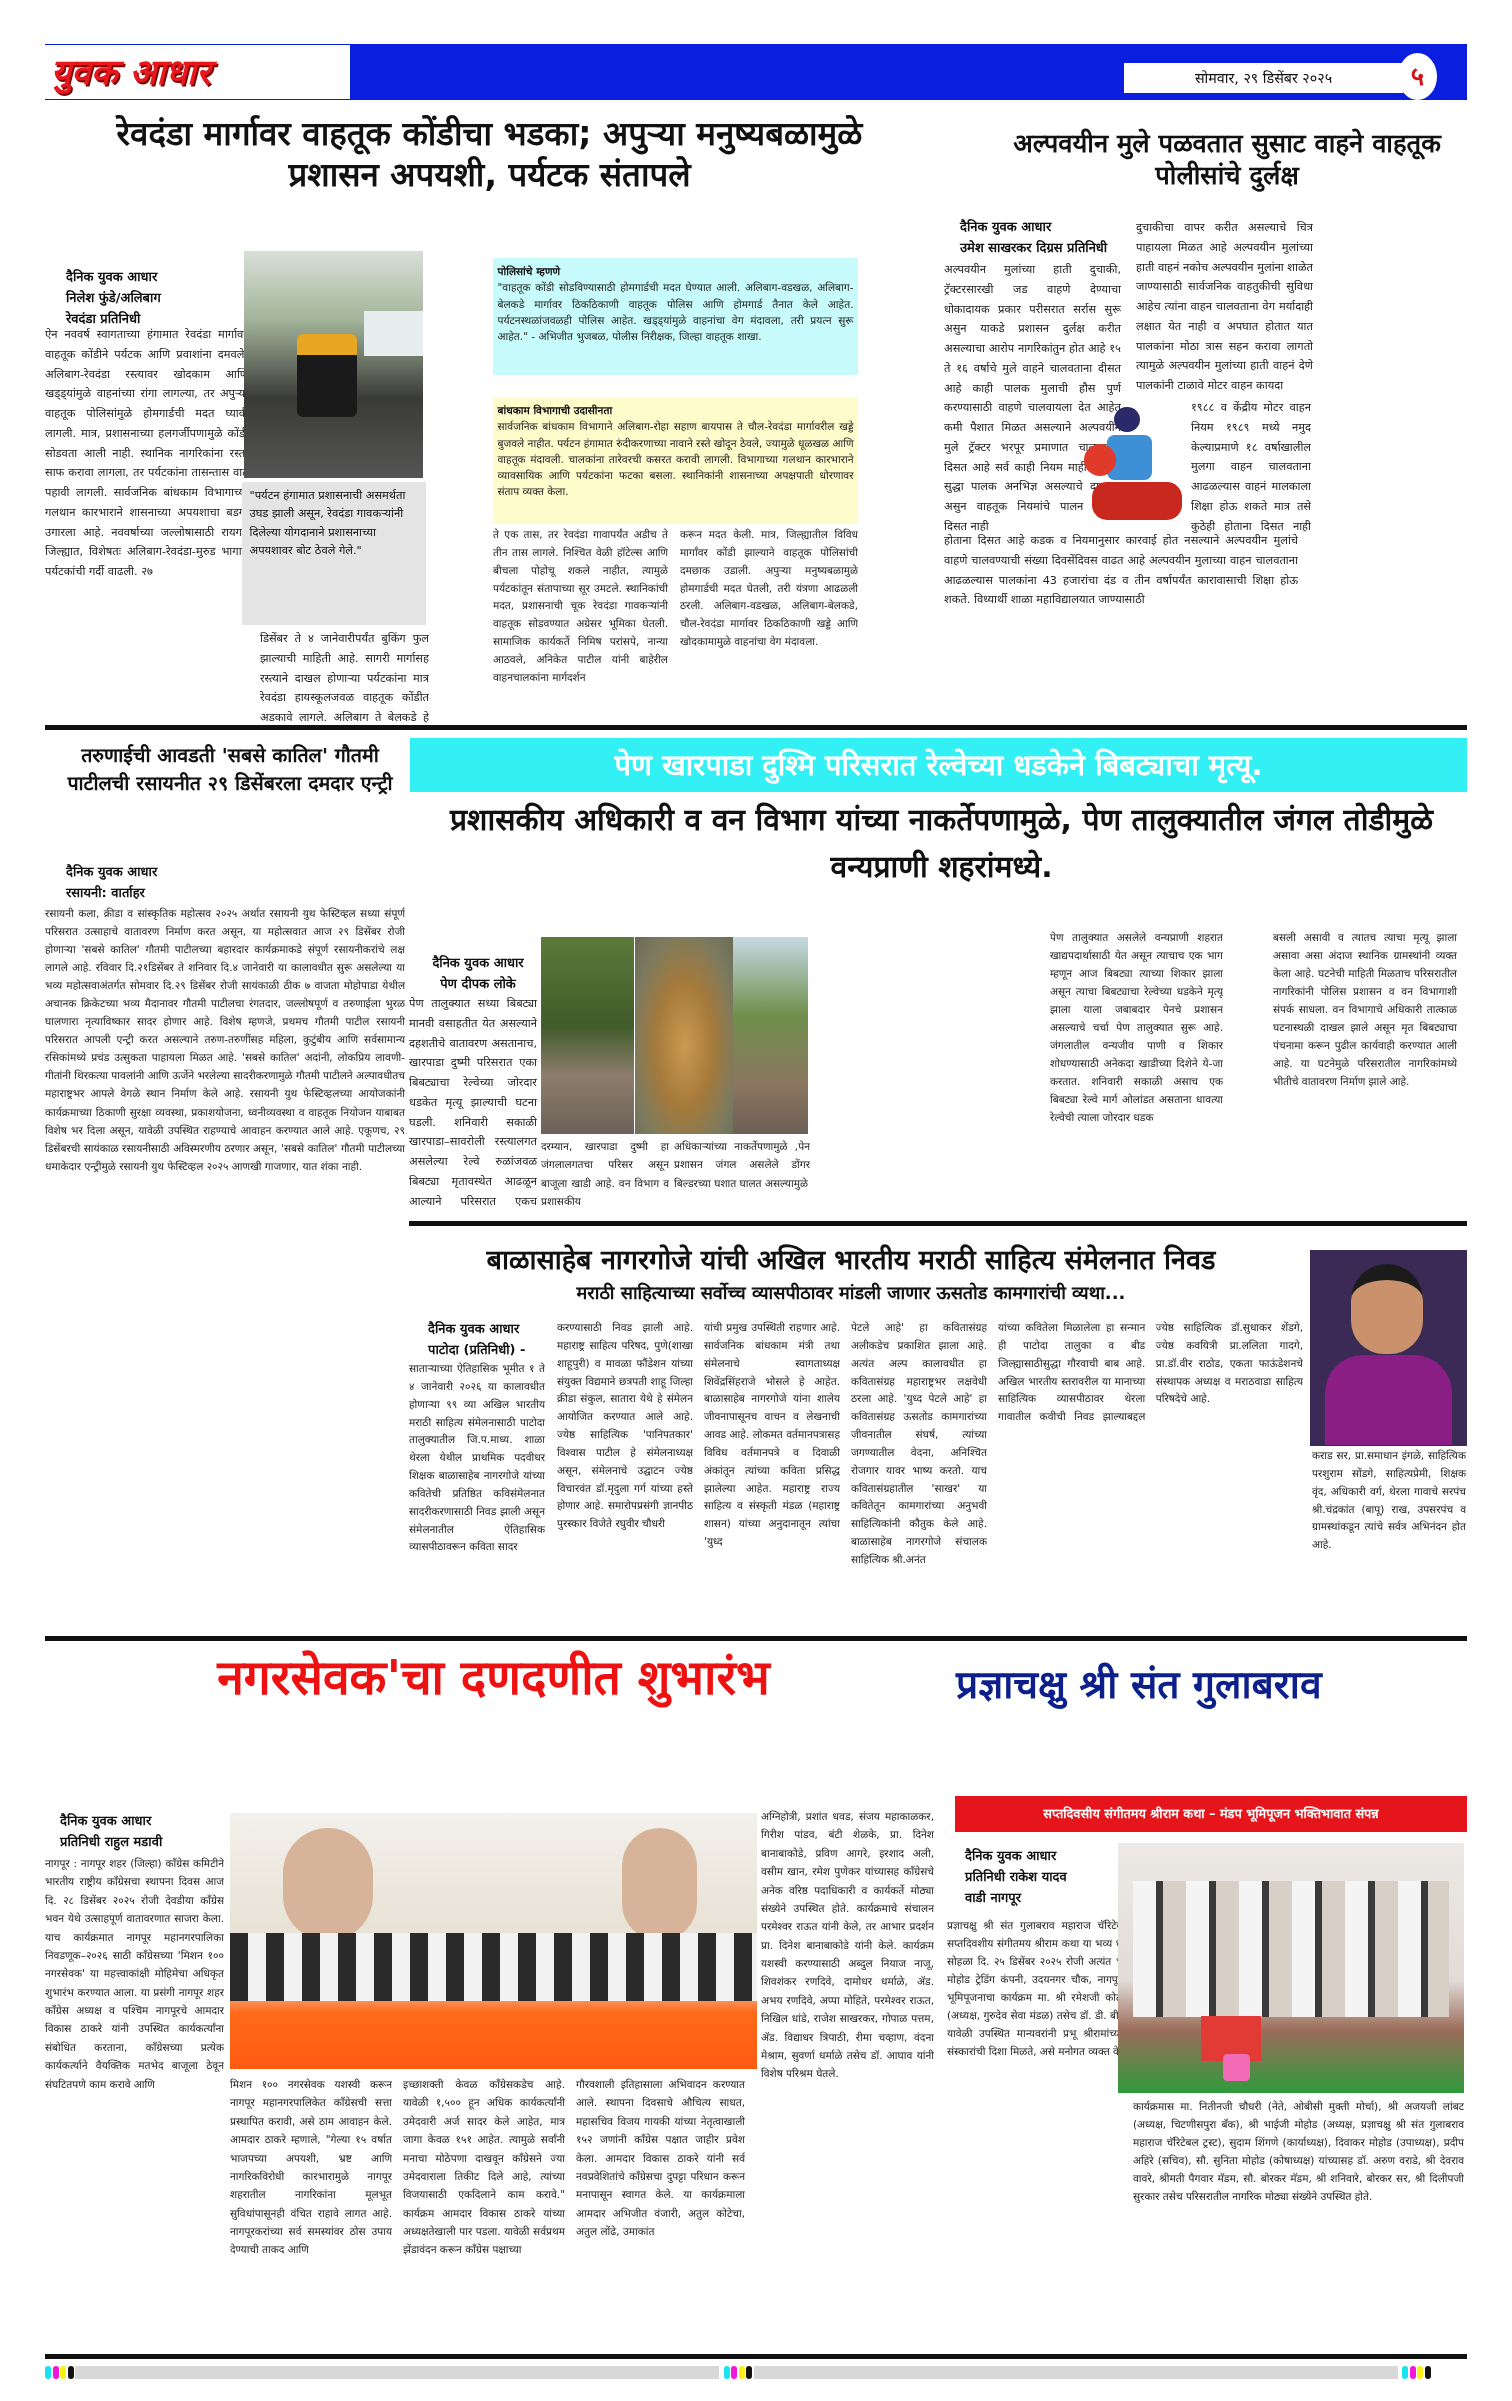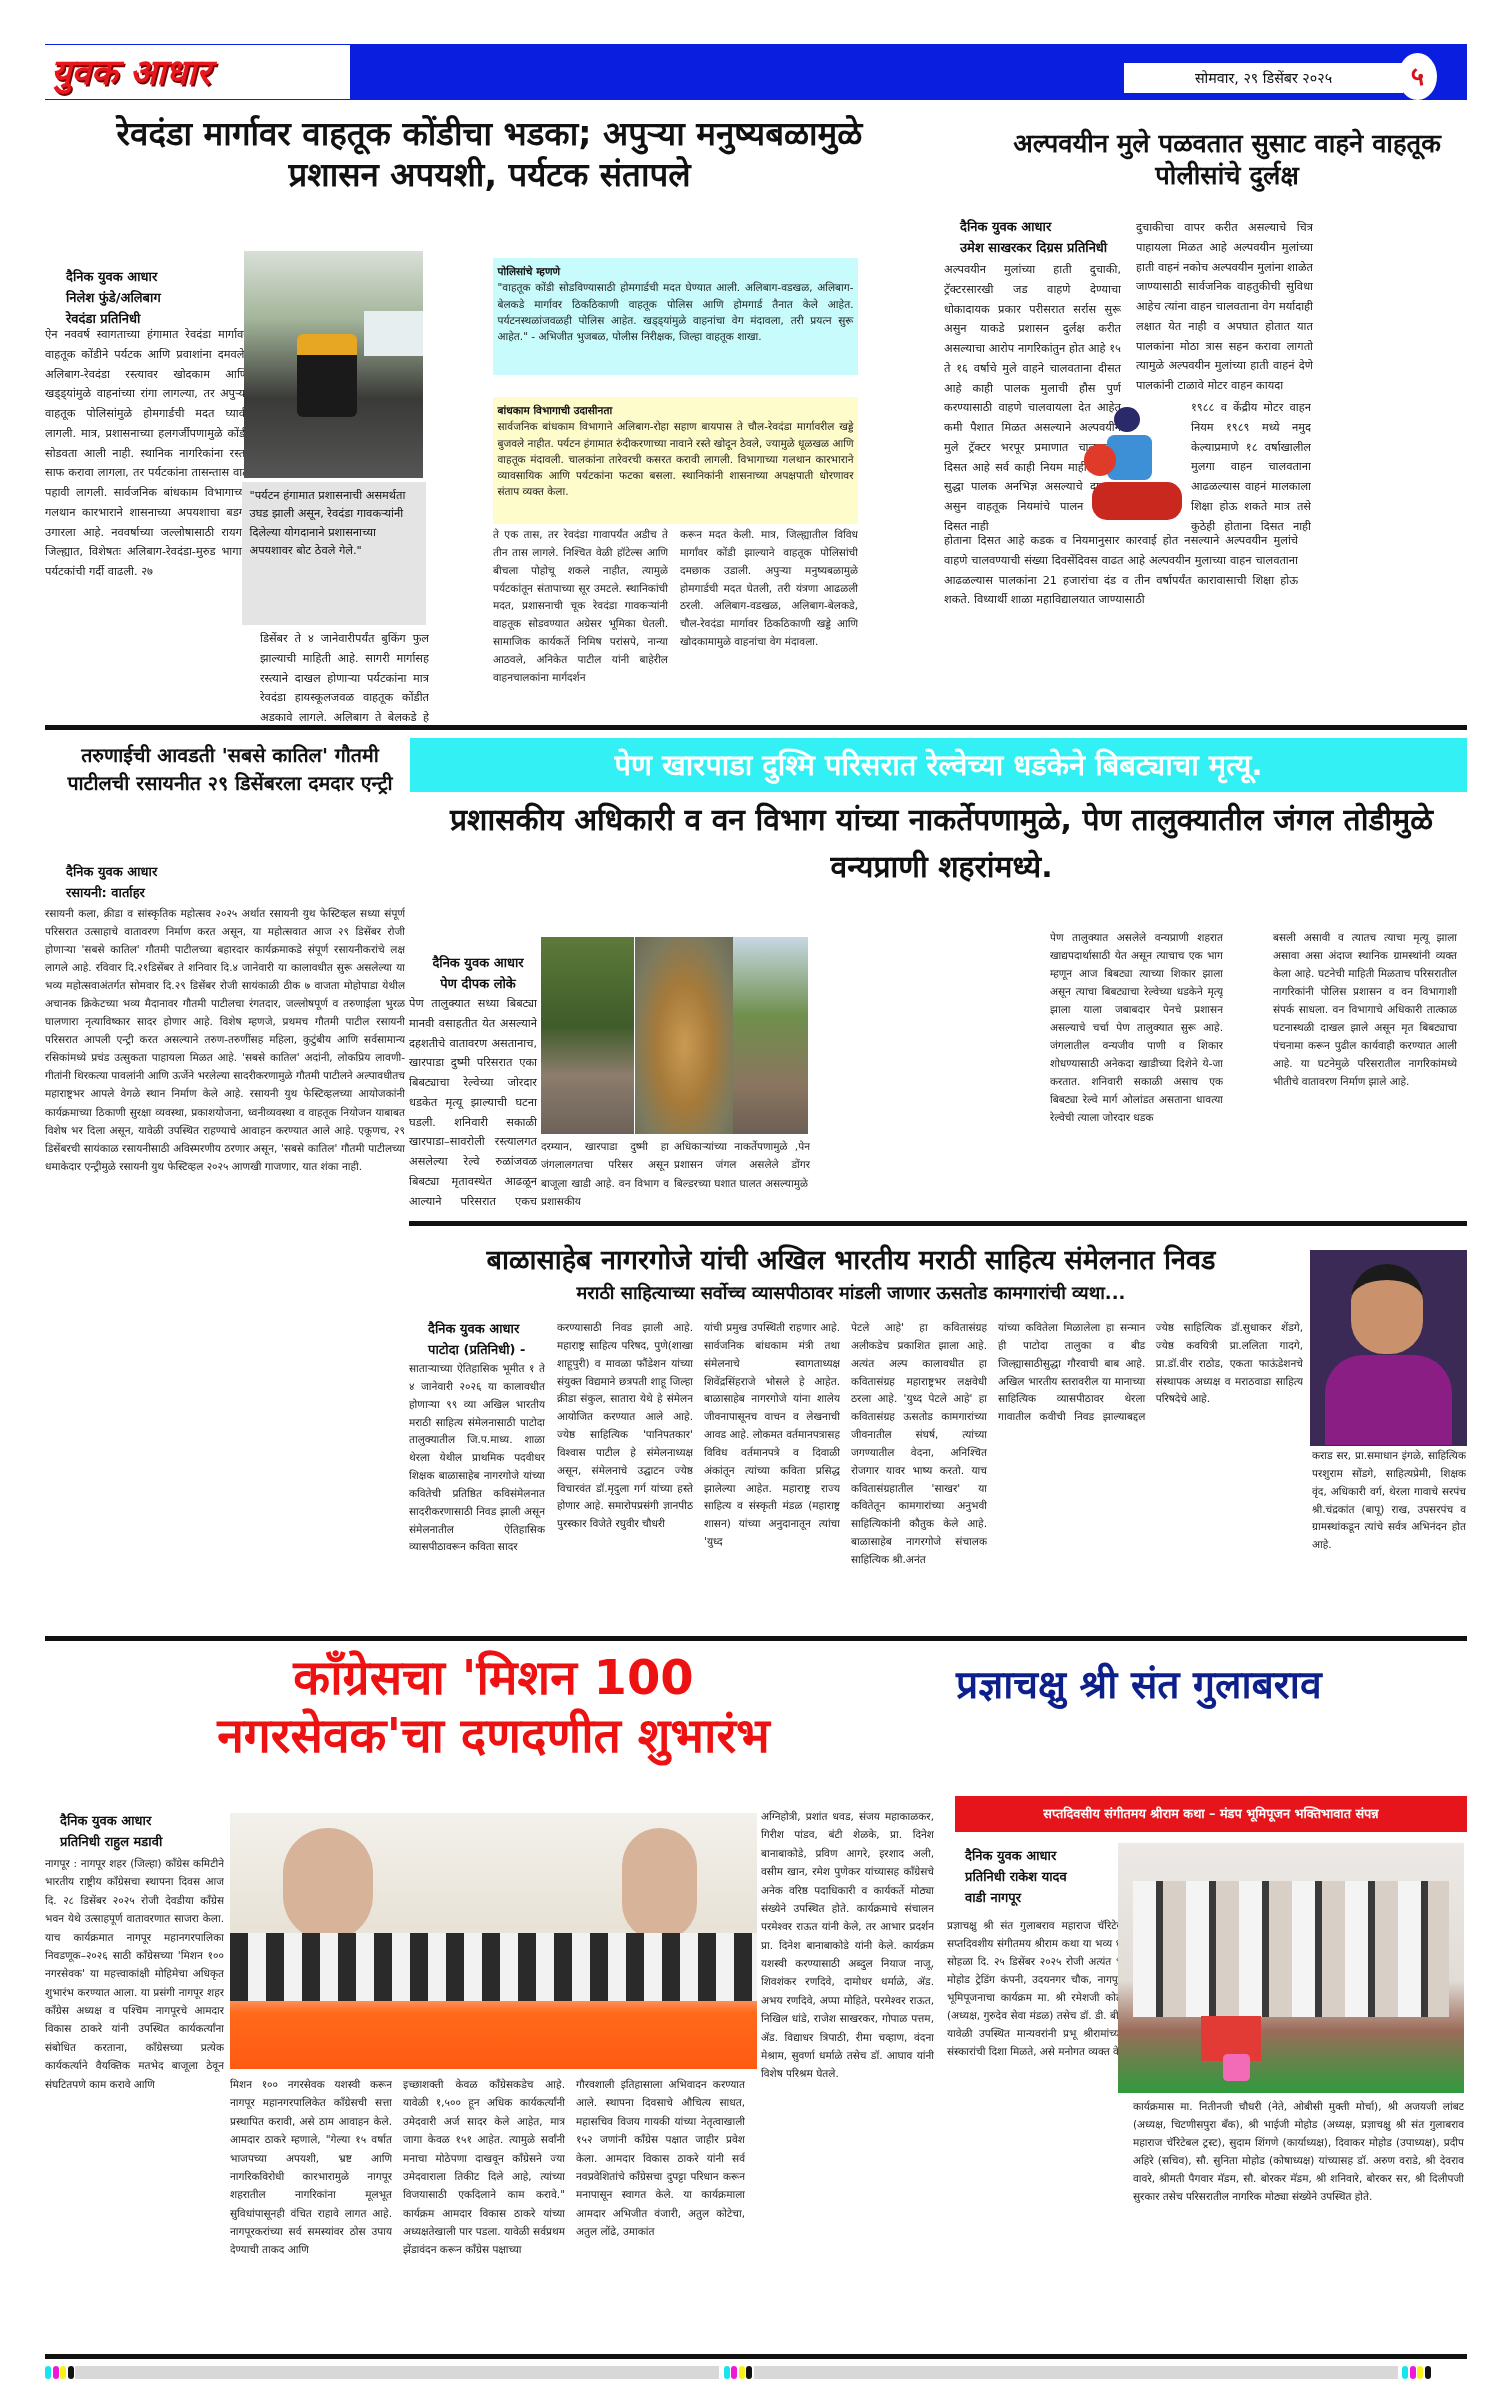--- a/index.html
+++ b/index.html
@@ -53,21 +53,21 @@
 </div>
 <div class="abs body" style="left:493px;top:526px;width:175px;height:200px;overflow:hidden;font-size:10.5px;line-height:1.7">ते एक तास, तर रेवदंडा गावापर्यंत अडीच ते तीन तास लागले. निश्चित वेळी हॉटेल्स आणि बीचला पोहोचू शकले नाहीत, त्यामुळे पर्यटकांतून संतापाच्या सूर उमटले. स्थानिकांची मदत, प्रशासनाची चूक रेवदंडा गावकऱ्यांनी वाहतूक सोडवण्यात अग्रेसर भूमिका घेतली. सामाजिक कार्यकर्ते निमिष परांसपे, नान्या आठवले, अनिकेत पाटील यांनी बाहेरील वाहनचालकांना मार्गदर्शन</div>
 <div class="abs body" style="left:680px;top:526px;width:178px;height:200px;overflow:hidden;font-size:10.5px;line-height:1.7">करून मदत केली. मात्र, जिल्ह्यातील विविध मार्गांवर कोंडी झाल्याने वाहतूक पोलिसांची दमछाक उडाली. अपुऱ्या मनुष्यबळामुळे होमगार्डची मदत घेतली, तरी यंत्रणा आढळली ठरली. अलिबाग-वडखळ, अलिबाग-बेलकडे, चौल-रेवदंडा मार्गावर ठिकठिकाणी खड्डे आणि खोदकामामुळे वाहनांचा वेग मंदावला.</div>
 
 <div class="abs h-black" style="left:971px;top:128px;width:512px;font-size:25.6px">अल्पवयीन मुले पळवतात सुसाट वाहने वाहतूक पोलीसांचे दुर्लक्ष</div>
 <div class="abs" style="left:960px;top:217px;width:226px">
   <div class="byline">दैनिक युवक आधार</div>
   <div class="byline">उमेश साखरकर  दिग्रस प्रतिनिधी</div>
 </div>
 <div class="abs body" style="left:944px;top:260px;width:177px;height:271px;overflow:hidden">अल्पवयीन मुलांच्या हाती दुचाकी, ट्रॅक्टरसारखी जड वाहणे देण्याचा धोकादायक प्रकार परीसरात सर्रास सुरू असुन याकडे प्रशासन दुर्लक्ष करीत असल्याचा आरोप नागरिकांतुन होत आहे १५ ते १६ वर्षाचे मुले वाहने चालवताना दीसत आहे काही पालक मुलाची हौस पुर्ण करण्यासाठी वाहणे चालवायला देत आहेत कमी पैशात मिळत असल्याने अल्पवयीन मुले ट्रॅक्टर भरपूर प्रमाणात चालवताना दिसत आहे सर्व काही नियम माहीत असुन सुद्धा पालक अनभिज्ञ असल्याचे दाखवत असुन वाहतूक नियमांचे पालन होताना दिसत नाही</div>
-<div class="abs body" style="left:944px;top:531px;width:354px;height:192px;overflow:hidden">होताना दिसत आहे कडक व नियमानुसार कारवाई होत नसल्याने अल्पवयीन मुलांचे वाहणे चालवण्याची संख्या दिवसेंदिवस वाढत आहे अल्पवयीन मुलाच्या वाहन चालवताना आढळल्यास पालकांना 21 हजारांचा दंड व तीन वर्षापर्यंत कारावासाची शिक्षा होऊ शकते. विध्यार्थी शाळा महाविद्यालयात जाण्यासाठी</div>
+<div class="abs body" style="left:944px;top:531px;width:354px;height:192px;overflow:hidden">होताना दिसत आहे कडक व नियमानुसार कारवाई होत नसल्याने अल्पवयीन मुलांचे वाहणे चालवण्याची संख्या दिवसेंदिवस वाढत आहे अल्पवयीन मुलाच्या वाहन चालवताना आढळल्यास पालकांना 43 हजारांचा दंड व तीन वर्षापर्यंत कारावासाची शिक्षा होऊ शकते. विध्यार्थी शाळा महाविद्यालयात जाण्यासाठी</div>
 <div class="abs body" style="left:1136px;top:218px;width:177px;height:173px;overflow:hidden">दुचाकीचा वापर करीत असल्याचे चित्र पाहायला मिळत आहे अल्पवयीन मुलांच्या हाती वाहनं नकोच अल्पवयीन मुलांना शाळेत जाण्यासाठी सार्वजनिक वाहतुकीची सुविधा आहेच त्यांना वाहन चालवताना वेग मर्यादाही लक्षात येत नाही व अपघात होतात यात पालकांना मोठा त्रास सहन करावा लागतो त्यामुळे अल्पवयीन मुलांच्या हाती वाहनं देणे पालकांनी टाळावे मोटर वाहन कायदा</div>
 <div class="abs" style="left:1084px;top:399px;width:105px;height:124px">
   <div style="position:absolute;left:30px;top:7.5px;width:25.6px;height:25.6px;border-radius:50%;background:#2a2a6a"></div>
   <div style="position:absolute;left:22.6px;top:36px;width:45px;height:45px;background:#3d8fd6;border-radius:7.5px"></div>
   <div style="position:absolute;left:0px;top:45px;width:32px;height:32px;border-radius:50%;background:#e03a2a"></div>
   <div style="position:absolute;left:7.5px;top:83px;width:90px;height:38px;background:#c8281e;border-radius:15px"></div>
 </div>
 <div class="abs body" style="left:1191px;top:398px;width:120px;height:136px;overflow:hidden">१९८८ व केंद्रीय मोटर वाहन नियम १९८९ मध्ये नमुद केल्याप्रमाणे १८ वर्षाखालील मुलगा वाहन चालवताना आढळल्यास वाहनं मालकाला शिक्षा होऊ शकते मात्र तसे कुठेही होताना दिसत नाही भरधाव वेगाने चालवण्याचे नादात सामान्य नागरिकांचा जीव धोक्यात सापडला आहे. अपघात टाळण्यासाठी आवश्यक असलेली प्रतिबंधात्मक कारवाई होताना दिसत नाही एखादा मोठा अपघात होण्यापूर्वी प्रशासनाने तातडीने मोहीम राबवून अल्पवयीन मुलासह पालकांवर कठोर कारवाई करावी अशी मागणी नागरिक करीत आहे</div>
 
 <div class="abs rule" style="top:725px"></div>
@@ -109,21 +109,20 @@
 <div class="abs body" style="left:998px;top:1319px;width:305px;height:282px;overflow:hidden;font-size:10.5px;line-height:1.7;column-count:2;column-gap:10.5px">यांच्या कवितेला मिळालेला हा सन्मान ही पाटोदा तालुका व बीड जिल्ह्यासाठीसुद्धा गौरवाची बाब आहे. अखिल भारतीय स्तरावरील या मानाच्या साहित्यिक व्यासपीठावर थेरला गावातील कवीची निवड झाल्याबद्दल ज्येष्ठ साहित्यिक डॉ.सुधाकर शेंडगे, ज्येष्ठ कवयित्री प्रा.ललिता गादगे, प्रा.डॉ.वीर राठोड, एकता फाऊंडेशनचे संस्थापक अध्यक्ष व मराठवाडा साहित्य परिषदेचे आहे.</div>
 <div class="abs photo" style="left:1310px;top:1250px;width:157px;height:196px;background:#3b2a56">
   <div style="position:absolute;left:41px;top:13.6px;width:72px;height:90px;border-radius:36px 36px 33px 33px;background:#c9926c;border-top:16.6px solid #1b1b1b"></div>
   <div style="position:absolute;left:15px;top:105px;width:127px;height:90px;border-radius:38px 38px 0 0;background:#8a1e84"></div>
 </div>
 <div class="abs body" style="left:1312px;top:1447px;width:154px;height:151px;overflow:hidden;font-size:10.5px;line-height:1.7">कराड सर, प्रा.समाधान इंगळे, साहित्यिक परशुराम सोंडगे, साहित्यप्रेमी, शिक्षक वृंद, अधिकारी वर्ग, थेरला गावाचे सरपंच श्री.चंद्रकांत (बापू) राख, उपसरपंच व ग्रामस्थांकडून त्यांचे सर्वत्र अभिनंदन होत आहे.</div>
 
 <div class="abs rule" style="top:1636px"></div>
 
 <div class="abs" style="left:53px;top:1649px;width:881px;text-align:center;font-weight:bold;font-size:48px;line-height:1.2;color:#ee1111">
-  <div>काँग्रेसचा 'मिशन 100</div>
   <div>नगरसेवक'चा दणदणीत शुभारंभ</div>
 </div>
 <div class="abs" style="left:60px;top:1811px;width:166px">
   <div class="byline">दैनिक युवक आधार</div>
   <div class="byline">प्रतिनिधी राहुल मडावी</div>
 </div>
 <div class="abs body" style="left:45px;top:1854px;width:179px;height:482px;overflow:hidden;font-size:10.5px;line-height:1.75">नागपूर : नागपूर शहर (जिल्हा) काँग्रेस कमिटीने भारतीय राष्ट्रीय काँग्रेसचा स्थापना दिवस आज दि. २८ डिसेंबर २०२५ रोजी देवडीया काँग्रेस भवन येथे उत्साहपूर्ण वातावरणात साजरा केला. याच कार्यक्रमात नागपूर महानगरपालिका निवडणूक–२०२६ साठी काँग्रेसच्या 'मिशन १०० नगरसेवक' या महत्त्वाकांक्षी मोहिमेचा अधिकृत शुभारंभ करण्यात आला. या प्रसंगी नागपूर शहर काँग्रेस अध्यक्ष व पश्चिम नागपूरचे आमदार विकास ठाकरे यांनी उपस्थित कार्यकर्त्यांना संबोधित करताना, काँग्रेसच्या प्रत्येक कार्यकर्त्याने वैयक्तिक मतभेद बाजूला ठेवून संघटितपणे काम करावे आणि</div>
 <div class="abs photo" style="left:230px;top:1813px;width:527px;height:256px;background:linear-gradient(180deg,#f3f1ec 0%,#e8e2d6 45%,#f0f0f0 62%,#ff6a1a 78%,#ff5a12 100%)">
   <div style="position:absolute;left:53px;top:15px;width:90px;height:113px;background:#d7b39a;border-radius:45px"></div>
   <div style="position:absolute;left:392px;top:15px;width:75px;height:113px;background:#d7b39a;border-radius:38px"></div>

